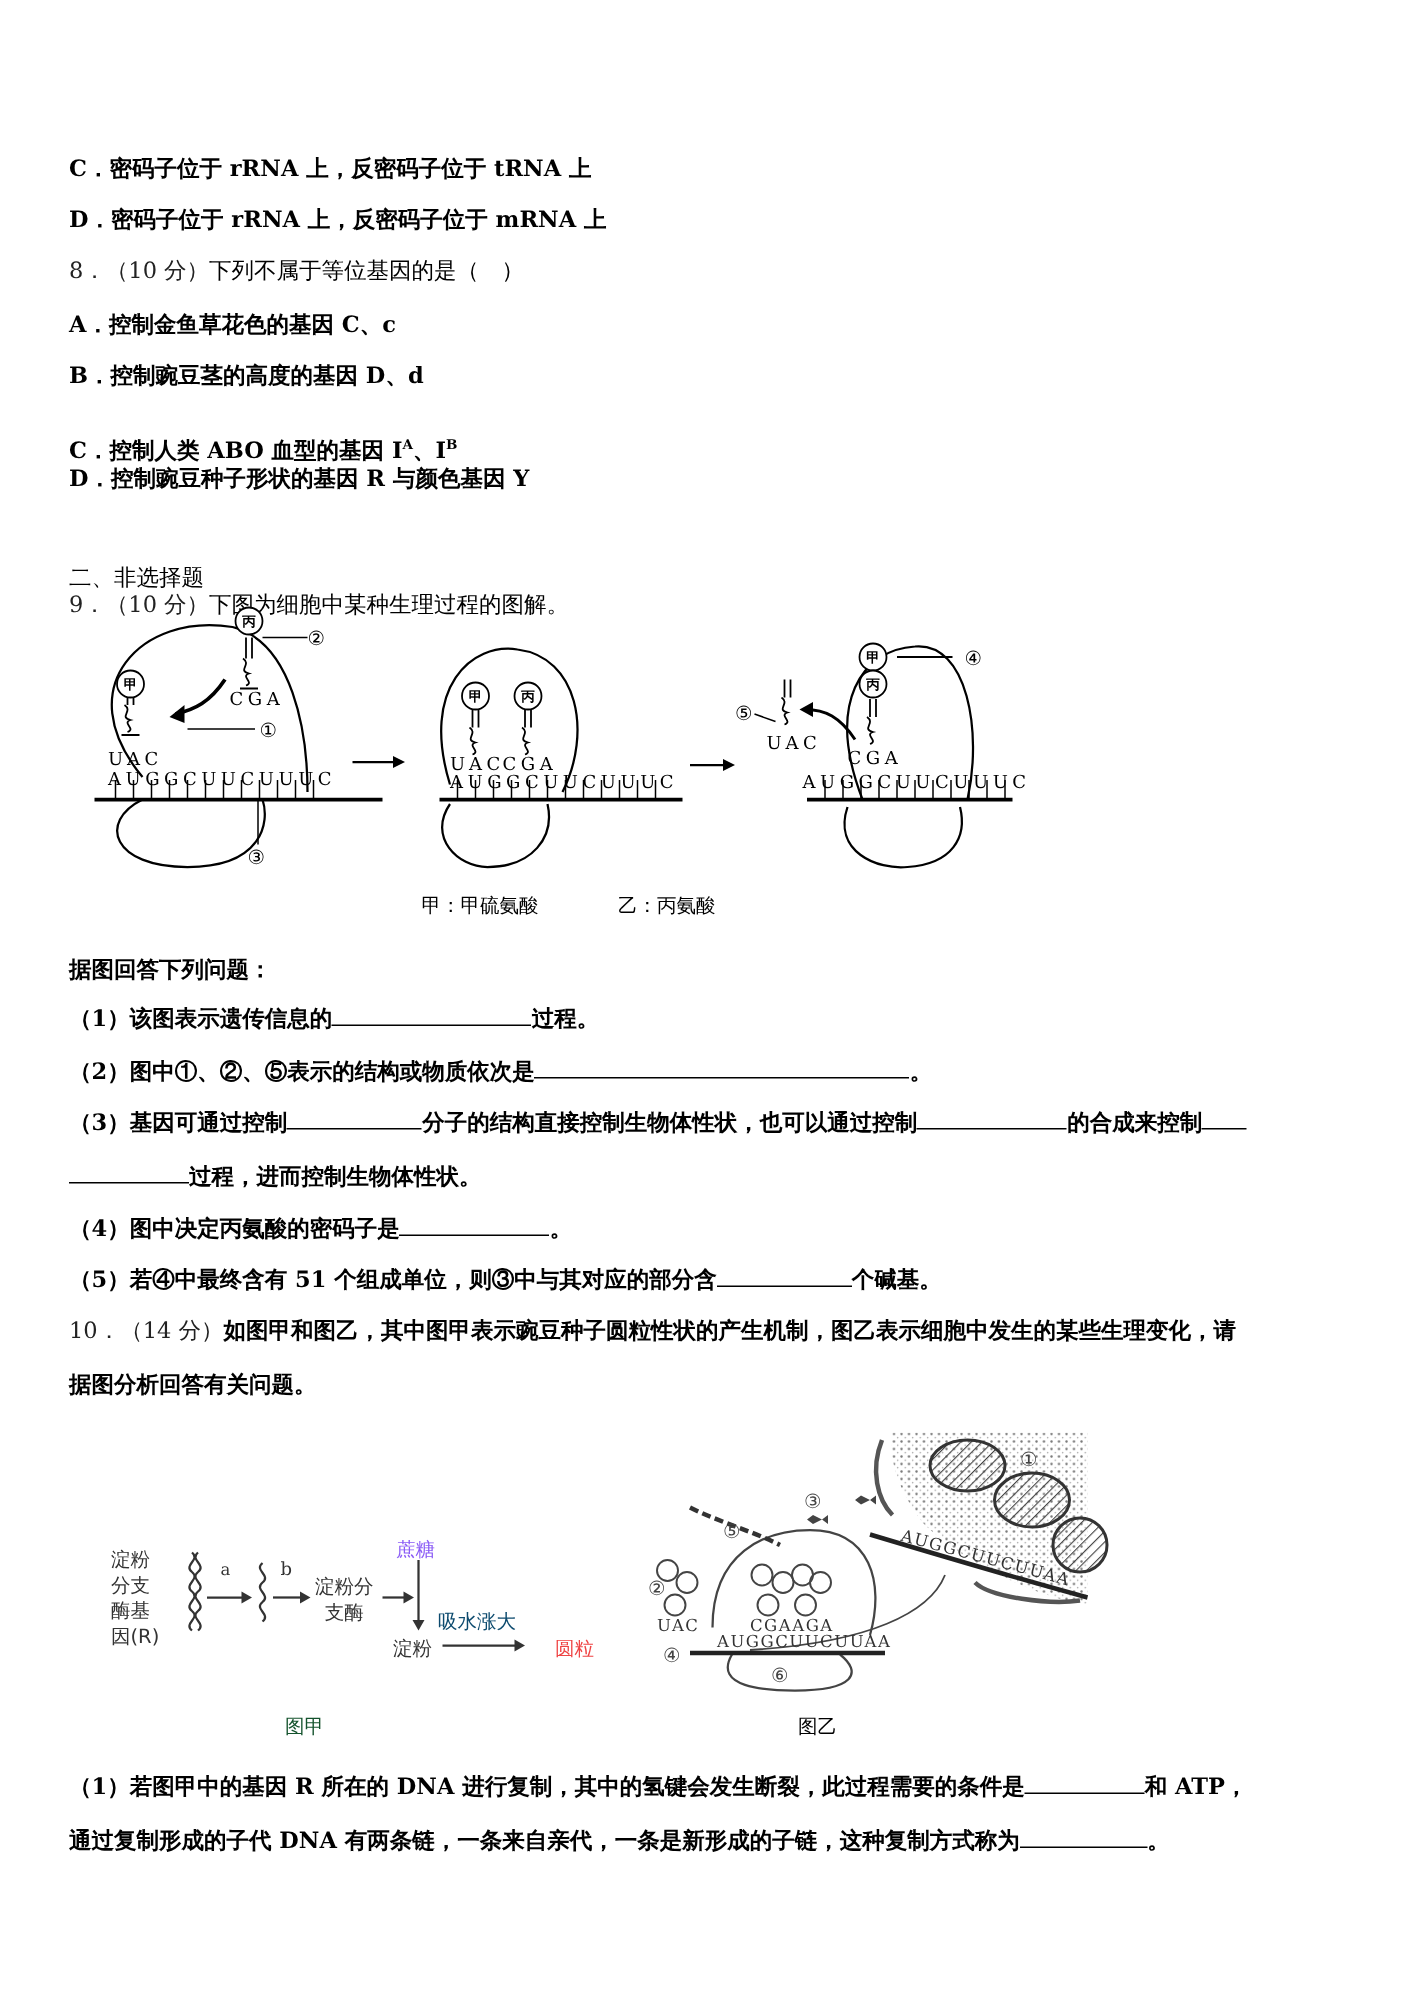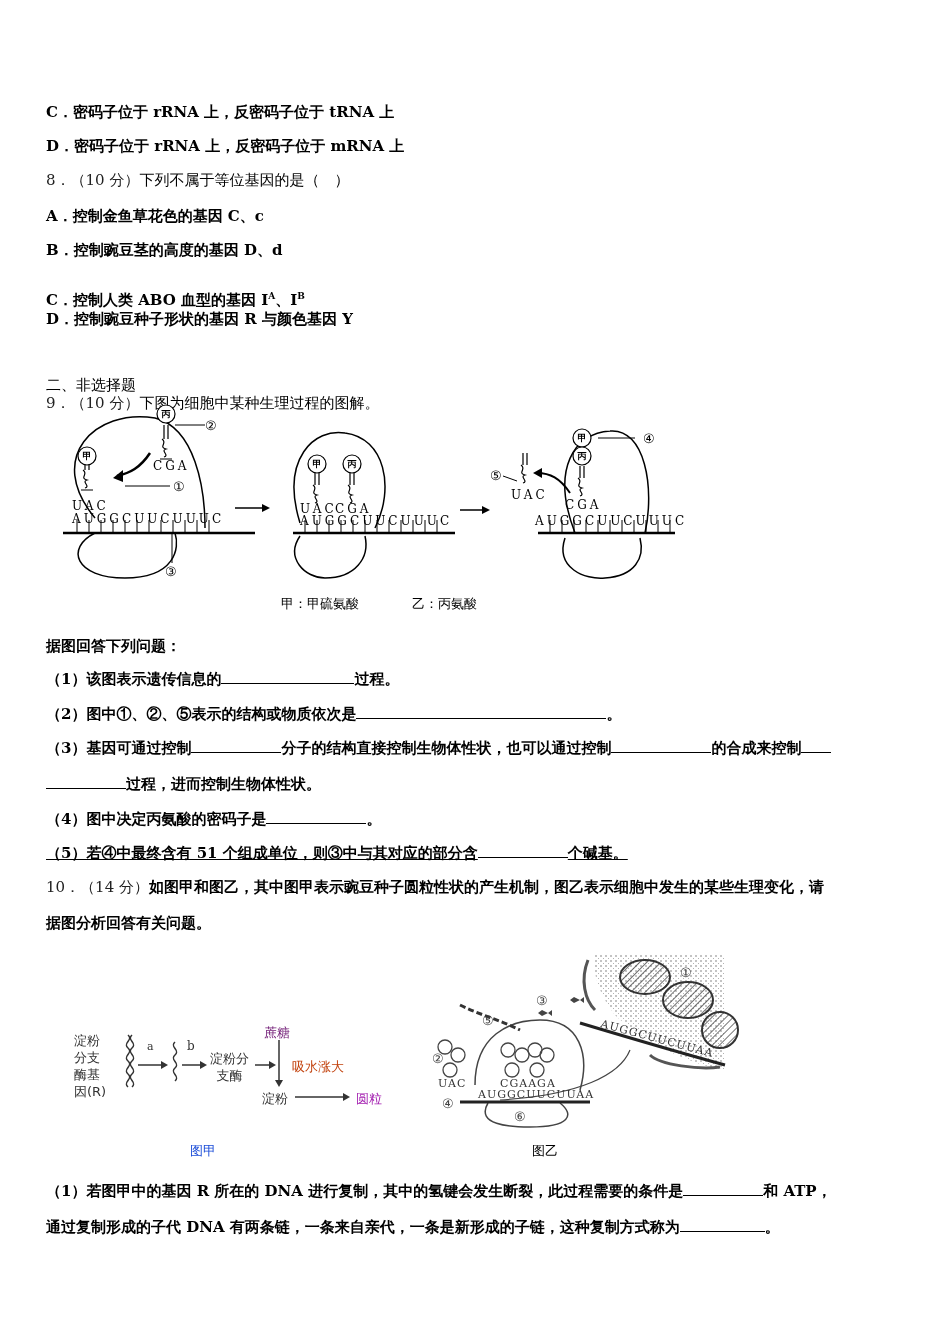--- a/index.html
+++ b/index.html
@@ -173,21 +173,21 @@
 </div>
 <div class="line b" style="top:737px;">
   <span>（3）基因可通过控制</span><span class="blank" style="width:90px;"></span><span>分子的结构直接控制生物体性状，也可以通过控制</span><span class="blank" style="width:100px;"></span><span>的合成来控制</span><span class="blank" style="width:30px;"></span>
 </div>
 <div class="line b" style="top:773px;">
   <span class="blank" style="width:80px;"></span><span>过程，进而控制生物体性状。</span>
 </div>
 <div class="line b" style="top:808px;">
   <span>（4）图中决定丙氨酸的密码子是</span><span class="blank" style="width:100px;"></span><span>。</span>
 </div>
-<div class="line b" style="top:842px;text-decoration:underline;">
+<div class="line b" style="top:842px;">
   <span>（5）若④中最终含有 51 个组成单位，则③中与其对应的部分含</span><span class="blank" style="width:90px;"></span><span>个碱基。</span>
 </div>
 
 <div class="line" style="top:877px;">
   <span class="num">10．</span><span class="num">（14 分）</span><span class="b">如图甲和图乙，其中图甲表示豌豆种子圆粒性状的产生机制，图乙表示细胞中发生的某些生理变化，请</span>
 </div>
 <div class="line b" style="top:913px;">据图分析回答有关问题。</div>
 
 <div class="fig" style="left:60px; top:1020px; width:340px; height:145px;">
   <div style="position:absolute; left:14px; top:12px; font-size:13px; line-height:17px; color:#333; font-family:'DejaVu Sans',sans-serif;">
@@ -214,25 +214,25 @@
       <polygon points="219,67 215,60 223,60"></polygon>
       <polygon points="290,77 283,73 283,81"></polygon>
     </g>
     <text x="87" y="30" font-size="11" fill="#333">a</text>
     <text x="127" y="30" font-size="12" fill="#333">b</text>
   </svg>
   <div style="position:absolute; left:150px; top:30px; font-size:13px; line-height:17px; color:#333; font-family:'DejaVu Sans',sans-serif; text-align:center;">
     <div>淀粉分</div>
     <div>支酶</div>
   </div>
-  <div style="position:absolute; left:204px; top:4px; font-size:13px; color:#701a75; font-family:'DejaVu Sans',sans-serif;">蔗糖</div>
-  <div style="position:absolute; left:232px; top:38px; font-size:13px; color:#c2410c; font-family:'DejaVu Sans',sans-serif;">吸水涨大</div>
+  <div style="position:absolute; left:204px; top:4px; font-size:13px; color:#8b5cf6; font-family:'DejaVu Sans',sans-serif;">蔗糖</div>
+  <div style="position:absolute; left:232px; top:52px; font-size:13px; color:#0c4a6e; font-family:'DejaVu Sans',sans-serif;">吸水涨大</div>
   <div style="position:absolute; left:202px; top:70px; font-size:13px; color:#333; font-family:'DejaVu Sans',sans-serif;">淀粉</div>
-  <div style="position:absolute; left:296px; top:70px; font-size:13px; color:#a21caf; font-family:Liberation Serif, serif;">圆粒</div>
-  <div style="position:absolute; left:130px; top:122px; font-size:13px; color:#1d4ed8; font-family:'DejaVu Sans',sans-serif;">图甲</div>
+  <div style="position:absolute; left:310px; top:70px; font-size:13px; color:#ef4444; font-family:Liberation Serif, serif;">圆粒</div>
+  <div style="position:absolute; left:130px; top:122px; font-size:13px; color:#14532d; font-family:'DejaVu Sans',sans-serif;">图甲</div>
 </div>
 
 <svg class="fig" style="left:420px; top:955px;" width="320" height="185">
   <defs>
     <pattern id="dots" width="5" height="5" patternUnits="userSpaceOnUse">
       <circle cx="1" cy="1" r="0.8" fill="#777"></circle>
       <circle cx="3.5" cy="3.5" r="0.5" fill="#999"></circle>
     </pattern>
     <pattern id="hatch" width="5" height="5" patternUnits="userSpaceOnUse" patternTransform="rotate(45)">
       <line x1="0" y1="0" x2="0" y2="5" stroke="#444" stroke-width="1.5"></line>

